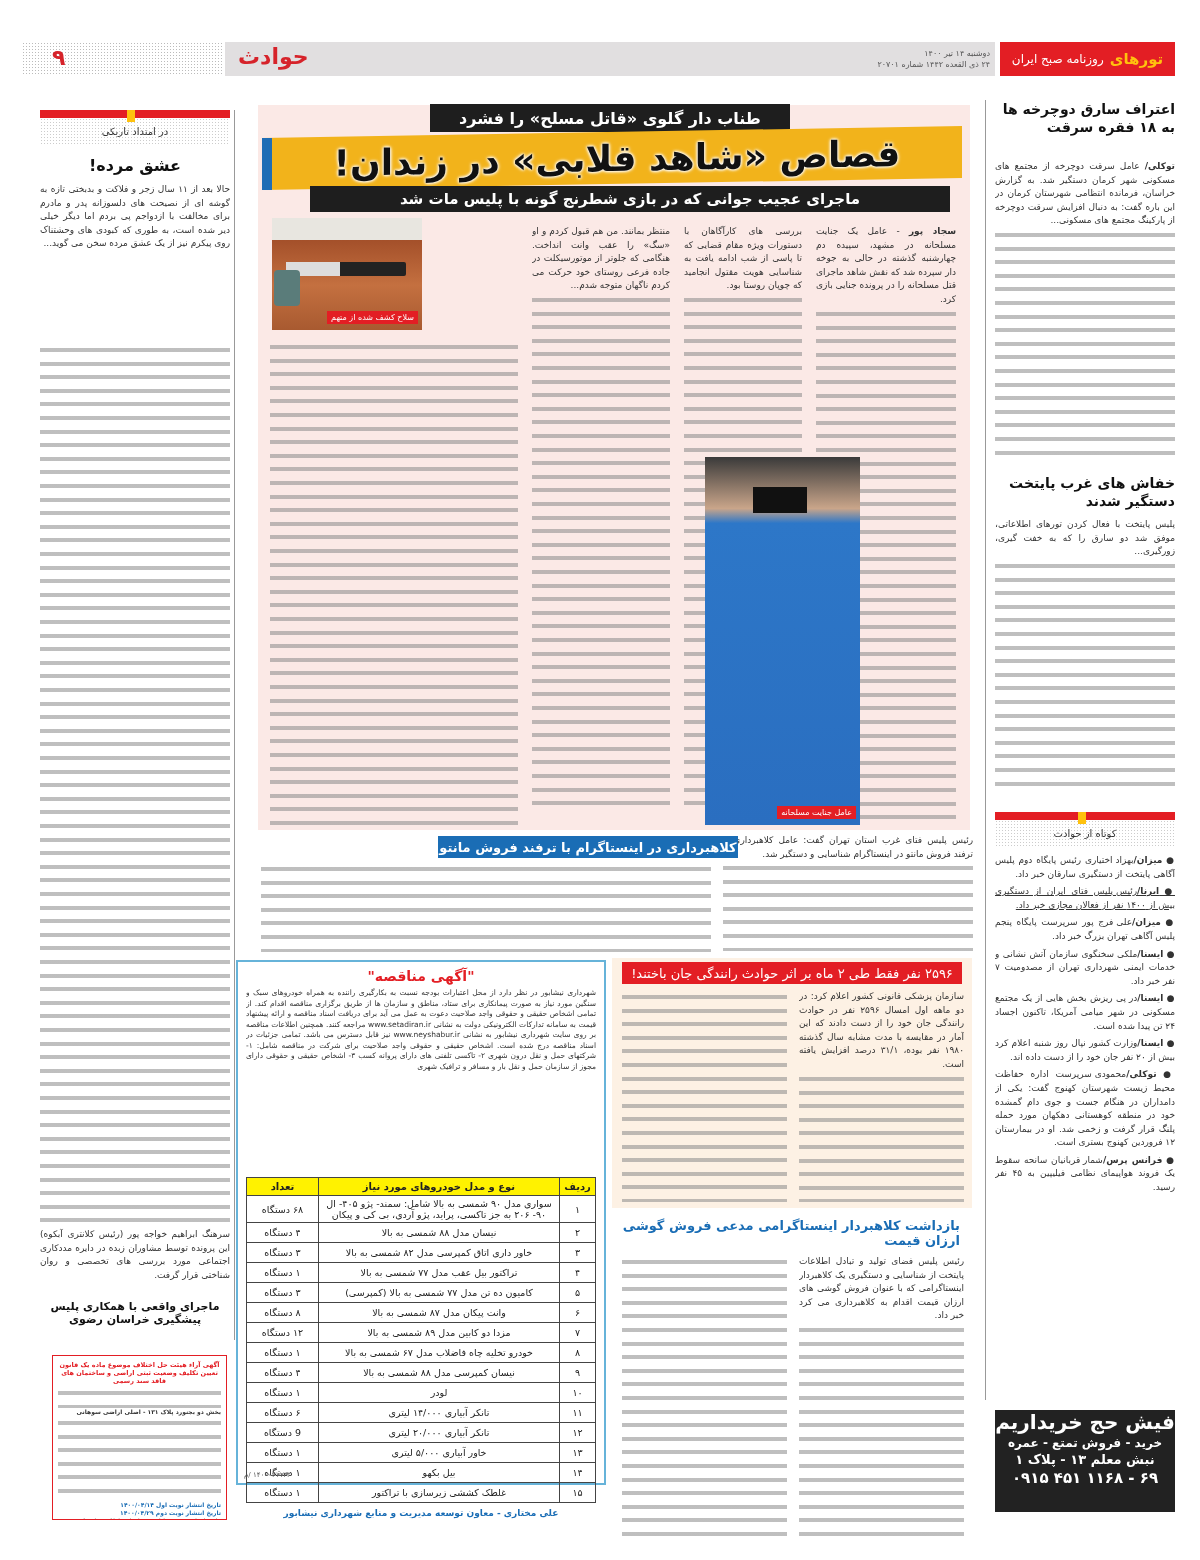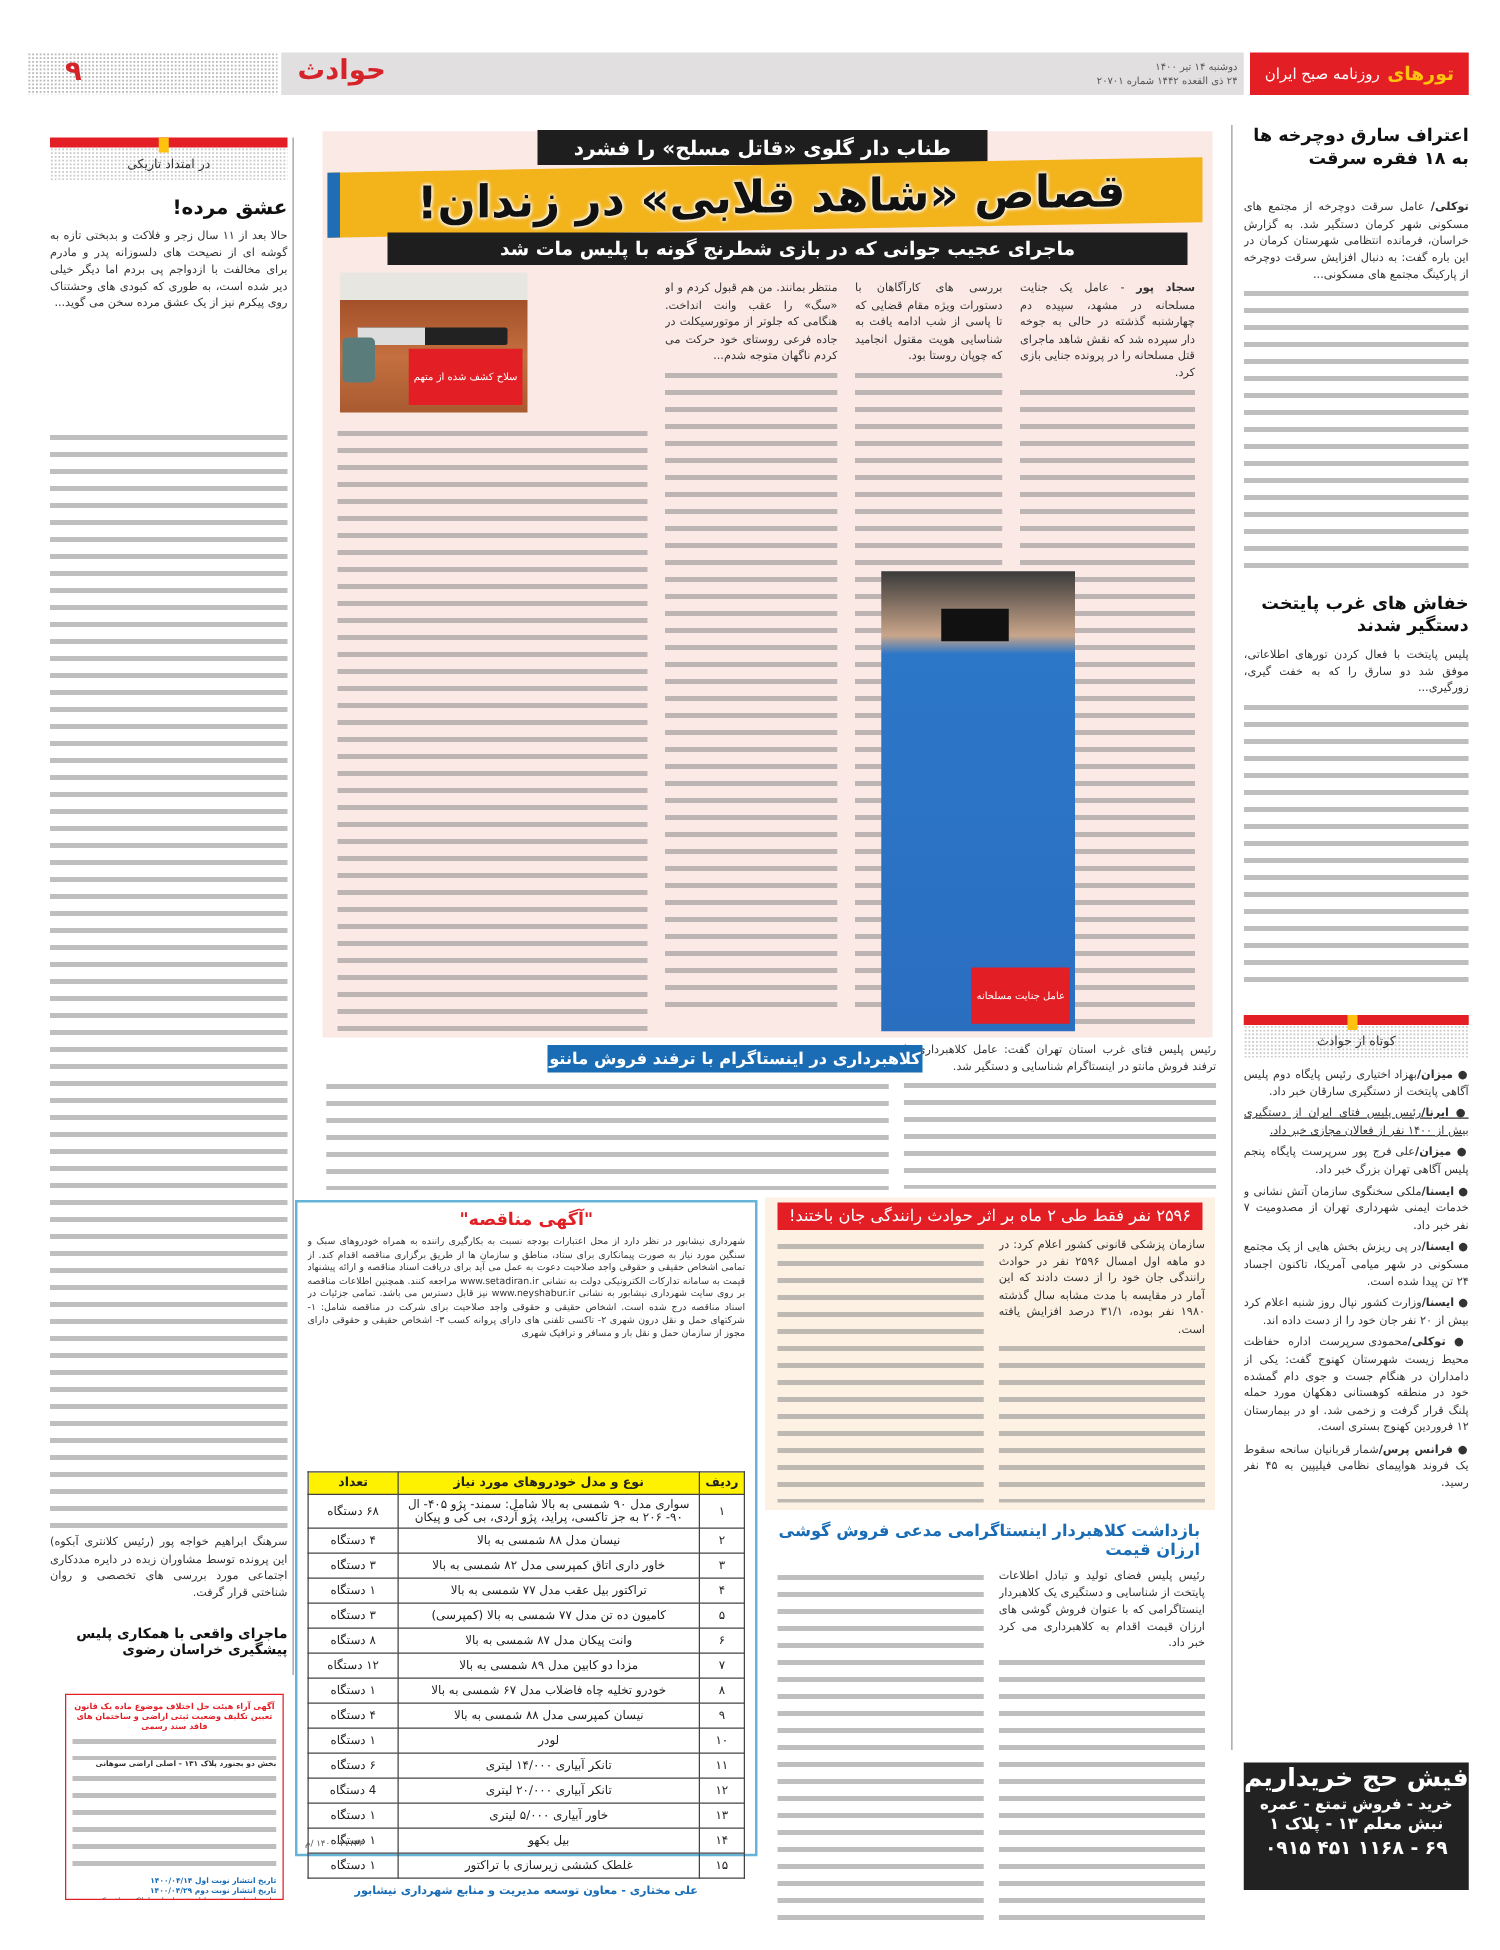--- a/index.html
+++ b/index.html
@@ -11,38 +11,38 @@
   .mh-grey{position:absolute;left:225px;top:0;width:770px;height:34px;background:#e1dfe0}
   .mh-red{position:absolute;left:1000px;top:0;width:175px;height:34px;background:#e31e24;color:#fff;display:flex;align-items:center;justify-content:center;gap:6px;font-size:12px}
   .mh-red .brand{color:#ffc20e;font-weight:bold;font-size:15px}
   .mh-dots{position:absolute;left:22px;top:0;width:200px;height:34px;background-image:radial-gradient(#bbb 0.8px,transparent 0.9px);background-size:3px 3px}
   .mh-page{position:absolute;left:52px;top:3px;font-size:22px;font-weight:bold;color:#d6232a}
   .mh-section{position:absolute;left:238px;top:2px;font-size:22px;font-weight:bold;color:#d6232a}
   .mh-date{position:absolute;left:840px;top:6px;width:150px;font-size:8px;color:#555;line-height:11px;text-align:right}
   
   .txt{font-size:9px;line-height:13.6px;color:#333;text-align:justify;overflow:hidden}
   .fill{background:repeating-linear-gradient(to bottom,transparent 0,transparent 5px,#8a8a8a 5px,#8a8a8a 9px,transparent 9px,transparent 13.6px);opacity:.55}
-  .col-head{font-weight:bold;color:#111;}
+  .col-head{font-weight:bold;color:#111;text-align:center}
   .vrule{position:absolute;width:1px;background:#999}
   
   #left-col{left:40px;top:110px;width:190px;height:1210px}
   .rb{height:8px;background:#e31e24;position:relative}
   .rb::after{content:"";position:absolute;left:46%;top:0;width:8px;height:12px;background:#ffc20e}
   .dots-lbl{height:26px;background-image:radial-gradient(#ccc 0.8px,transparent 0.9px);background-size:3px 3px;display:flex;align-items:center;justify-content:center;font-size:10px;color:#333}
   
   #main-story{left:258px;top:105px;width:712px;height:725px;background:#fbe9e6}
   #kicker{left:430px;top:104px;width:360px;height:28px;background:#1e1e1e;color:#fff;font-weight:bold;font-size:16px;display:flex;align-items:center;justify-content:center}
   #headline{left:262px;top:132px;width:700px;height:52px;background:#f2b31b;border-left:10px solid #1f6db5;transform:skewY(-1deg);display:flex;align-items:center;justify-content:center}
   #headline span{font-size:36px;font-weight:bold;color:#111;-webkit-text-stroke:0;text-shadow:0 0 3px #fff,0 0 3px #fff,0 0 4px #fff}
   #subhead{left:310px;top:186px;width:640px;height:26px;background:#1e1e1e;color:#fff;font-weight:bold;font-size:15px;display:flex;align-items:center;justify-content:center}
   #gun-photo{left:272px;top:218px;width:150px;height:112px;background:linear-gradient(180deg,#e8e6e0 0%,#e8e6e0 20%,#a4502a 20%,#c47040 60%,#a85a30 100%)}
   #gun-photo .gun{position:absolute;left:14px;top:44px;width:120px;height:14px;background:#222;border-radius:2px}
   #gun-photo .gun::before{content:"";position:absolute;left:0;top:0;width:54px;height:14px;background:#ddd}
   #gun-photo .stock{position:absolute;left:2px;top:52px;width:26px;height:36px;background:#5a7c7a;border-radius:4px}
-  .caption{position:absolute;background:#e31e24;color:#fff;font-size:8px;padding:18px 4px;white-space:nowrap}
+  .caption{position:absolute;background:#e31e24;color:#fff;font-size:8px;padding:2px 4px;white-space:nowrap}
   #suspect-photo{left:705px;top:457px;width:155px;height:368px;background:linear-gradient(180deg,#3a3a3a 0%,#c9a58a 14%,#2d77c8 18%,#2a6ec0 100%)}
   #suspect-photo .face{position:absolute;left:48px;top:30px;width:54px;height:26px;background:#111}
   
   #box-insta{left:258px;top:830px;width:715px;height:125px}
   #insta-title{left:438px;top:836px;width:300px;height:22px;background:#1a6db5;color:#fff;font-weight:bold;font-size:13px;display:flex;align-items:center;justify-content:center}
   #box-2596{left:612px;top:958px;width:360px;height:250px;background:#fdf1e4}
   #title-2596{left:622px;top:962px;width:340px;height:22px;background:#e31e24;color:#fff;font-weight:normal;font-size:13px;display:flex;align-items:center;justify-content:center}
   #box-phone{left:612px;top:1215px;width:360px;height:330px}
   #title-phone{left:620px;top:1222px;width:340px;height:22px;color:#1a6db5;font-weight:bold;font-size:13px;display:flex;align-items:center;justify-content:center}
   
@@ -210,21 +210,21 @@
           <td>۱ دستگاه</td>
         </tr>
         <tr>
           <td>۱۱</td>
           <td>تانکر آبیاری ۱۴/۰۰۰ لیتری</td>
           <td>۶ دستگاه</td>
         </tr>
         <tr>
           <td>۱۲</td>
           <td>تانکر آبیاری ۲۰/۰۰۰ لیتری</td>
-          <td>4 دستگاه</td>
+          <td>9 دستگاه</td>
         </tr>
         <tr>
           <td>۱۳</td>
           <td>خاور آبیاری ۵/۰۰۰ لیتری</td>
           <td>۱ دستگاه</td>
         </tr>
         <tr>
           <td>۱۴</td>
           <td>بیل بکهو</td>
           <td>۱ دستگاه</td>

